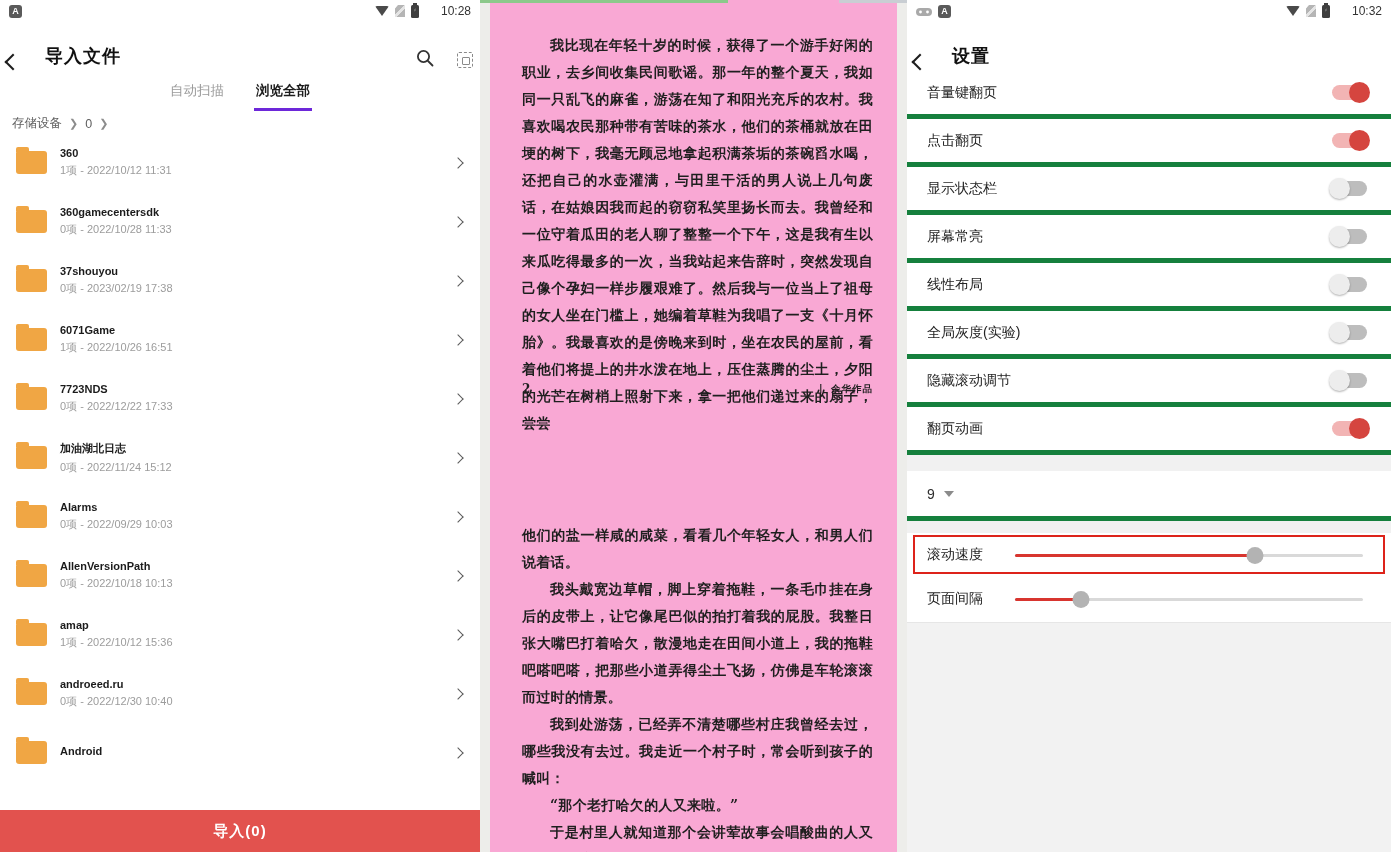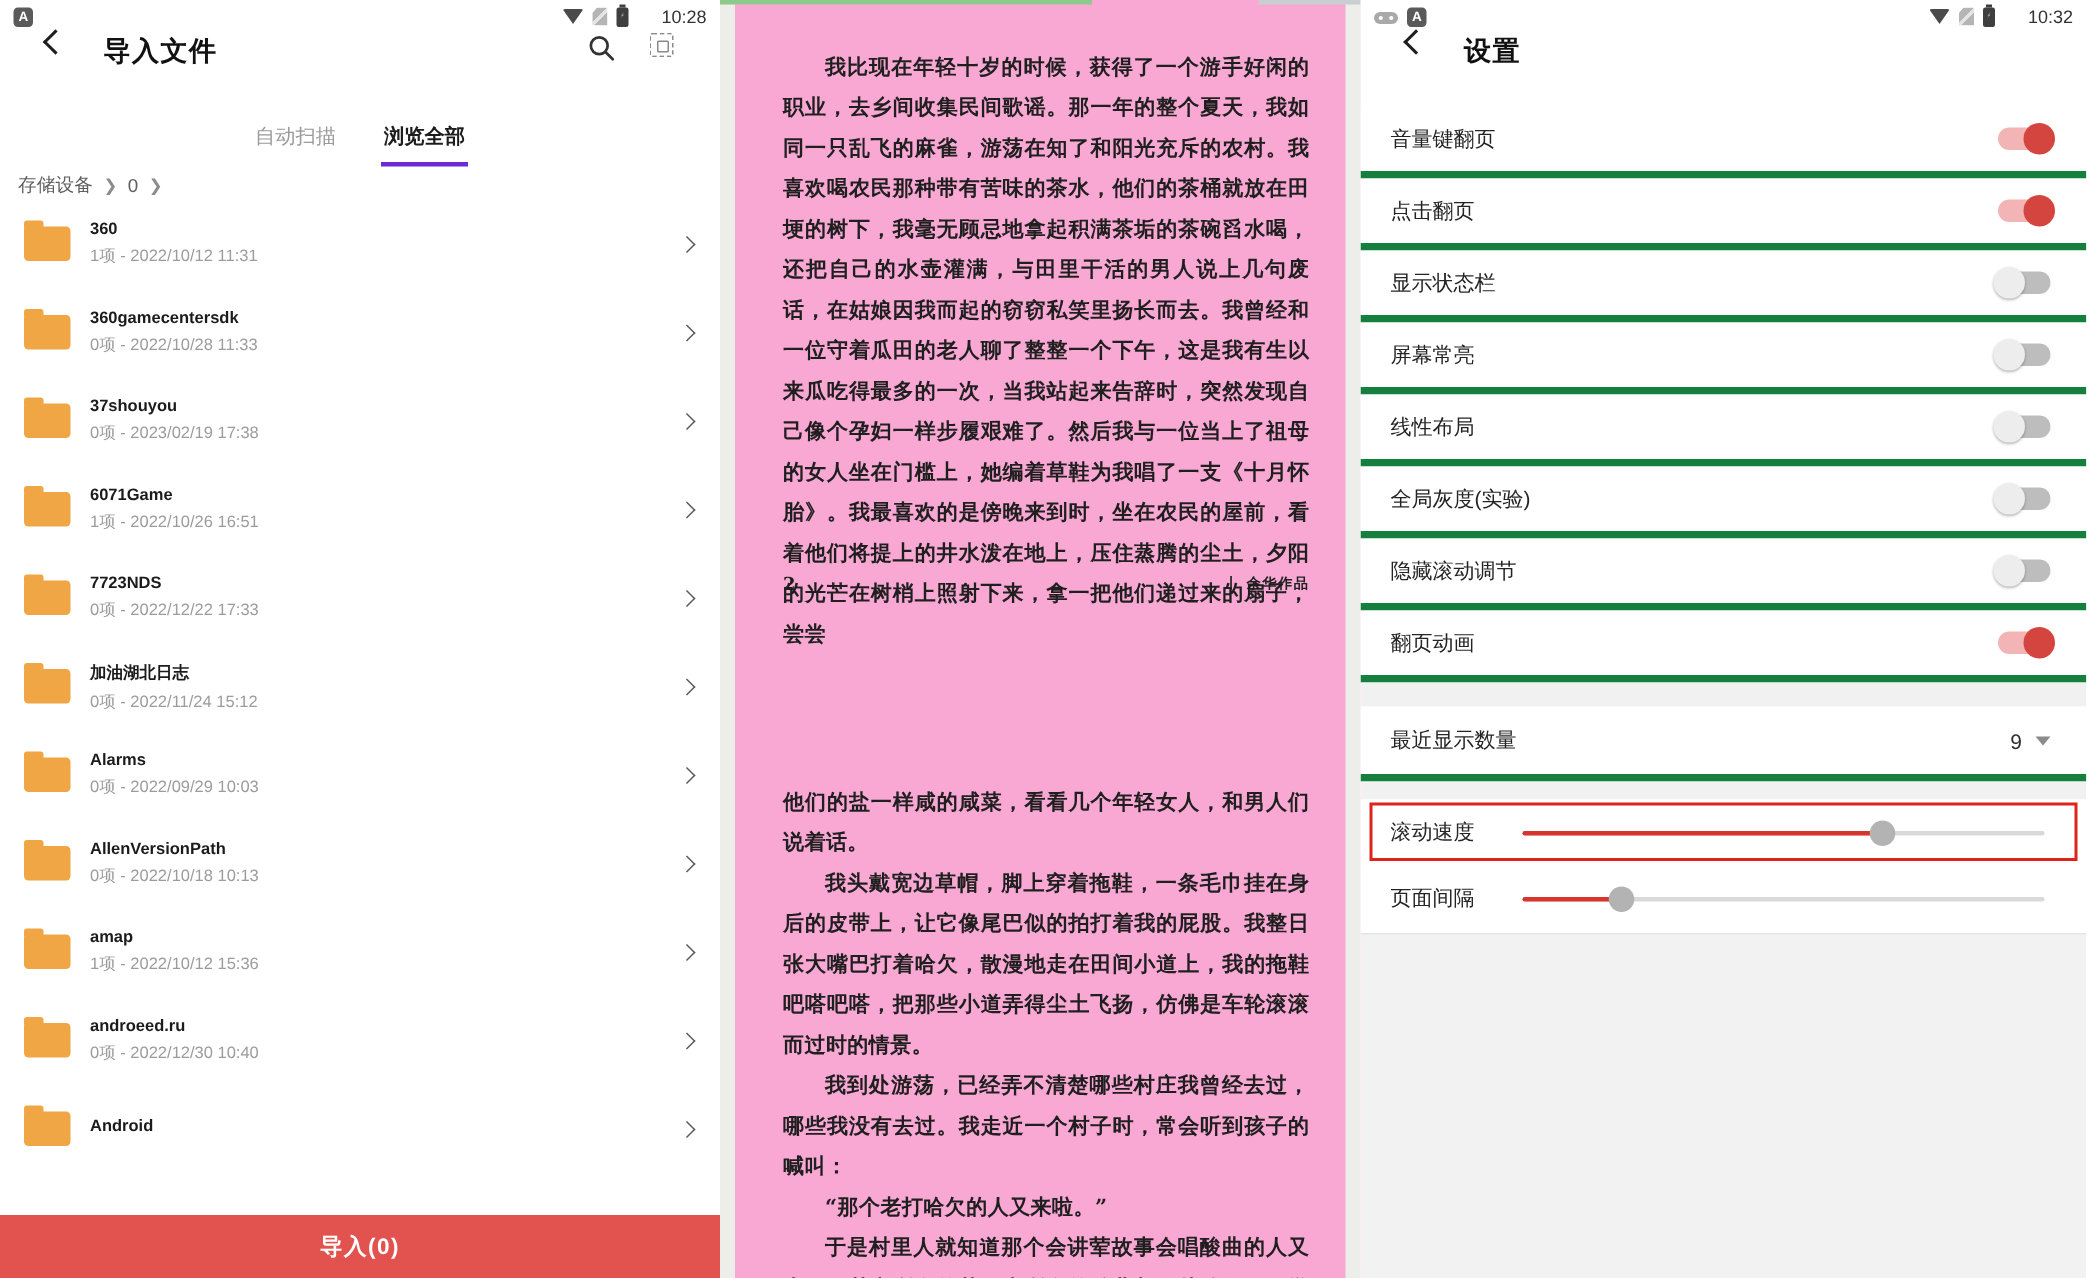--- a/index.html
+++ b/index.html
@@ -23,21 +23,21 @@
     clip-path: polygon(0 32%, 32% 0, 100% 0, 100% 100%, 0 100%);
     background-image: linear-gradient(135deg,#b5b5b5 45%,#e4e4e4 45%,#e4e4e4 60%,#b5b5b5 60%); }
   .icon-batt { width:8px; height:13px; background:#3f3f3f; border-radius:1.5px; position:relative; }
   .icon-batt::before { content:""; position:absolute; top:-2px; left:2px; width:4px; height:2px; background:#3f3f3f; }
   .icon-batt::after { content:""; position:absolute; left:2.5px; top:3px; width:3px; height:5px;
     background:#cfcfcf; clip-path: polygon(100% 0, 20% 55%, 55% 55%, 0 100%, 80% 45%, 45% 45%); }
   .sb-time { font-size:12px; color:#333; margin-left:16px; }
 
   
   .app-header { position:absolute; top:22px; left:0; right:0; height:46px;
-    display:flex; align-items:flex-start; padding:0 31px; }
+    display:flex; align-items:flex-end; padding:0 7px; }
   .back-arrow { width:12px; height:12px; border-left:2.5px solid #1d1d1d; border-bottom:2.5px solid #1d1d1d;
     transform:rotate(45deg); margin-right:4px; }
   .hdr-title { font-size:18px; font-weight:bold; color:#111; margin-left:22px; letter-spacing:1px; }
   .hdr-spacer { flex:1; }
 
   
   .panel-import { left:0; width:480px; background:#fff; }
   .icon-search { width:20px; height:20px; margin-right:22px; }
   .icon-select-all { width:16px; height:16px; border:1.6px dashed #8a8a8a; border-radius:2px;
     position:relative; }
@@ -328,21 +328,20 @@
 
         <div class="setting-row">
           <span class="setting-label">翻页动画</span>
           <span class="toggle on"></span>
         </div>
       </div>
     <div class="band"></div>
     <div>
 
         <div class="setting-row dd-row">
-          <span class="setting-label">最近显示数量</span>
           <span class="dd-value">9</span>
           <span class="dd-caret"></span>
         </div>
 
       </div>
     <div class="band" style="height:12px;"></div>
     <div>
 
         <div class="setting-row slider-row highlight">
           <span class="setting-label">滚动速度</span>

